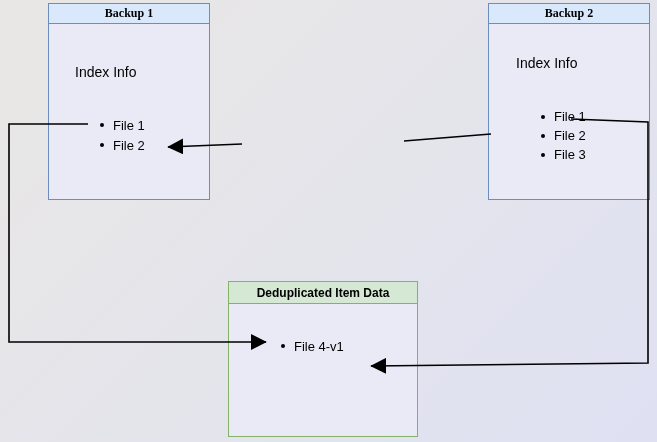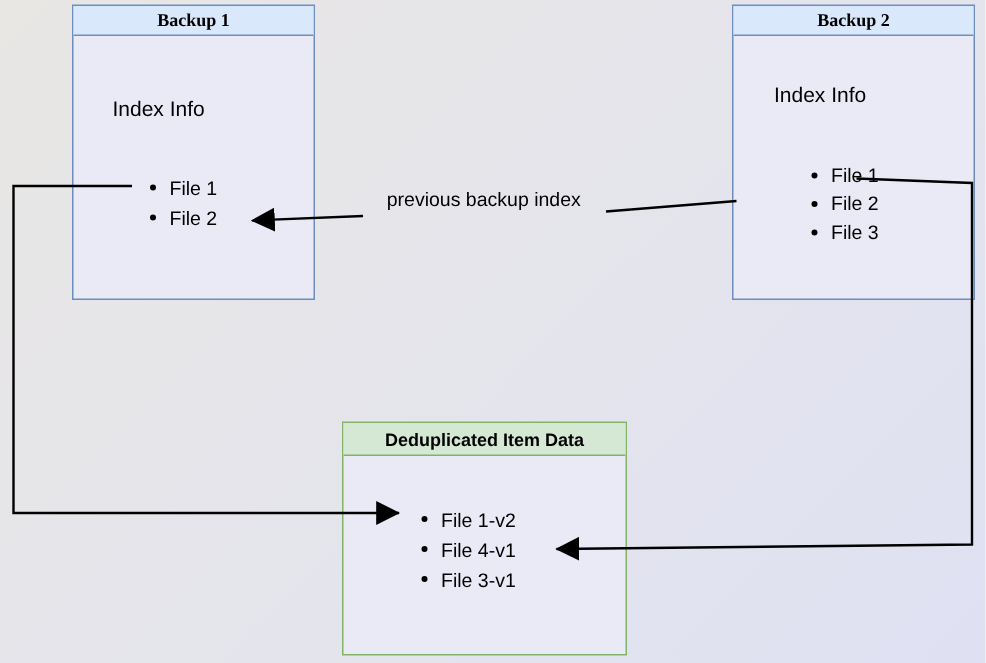--- a/index.html
+++ b/index.html
@@ -119,35 +119,26 @@
     </div>
   </div>
 
   <div class="box green" id="dedup-box">
     <div class="box-header">
       <span>Deduplicated Item Data</span>
     </div>
     <div class="file-list" id="dedup-list">
       <div class="file-row">
         <span class="bullet"></span>
-        <span>File 1-v2</span>
-      </div>
-      <div class="file-row">
-        <span class="bullet"></span>
         <span>File 4-v1</span>
-      </div>
-      <div class="file-row">
-        <span class="bullet"></span>
-        <span>File 3-v1</span>
       </div>
     </div>
   </div>
 
   <div class="annotation">
-    <div>previous backup index</div>
   </div>
 
   <svg class="connectors" viewBox="0 0 657 442" xmlns="http://www.w3.org/2000/svg">
     <defs>
       <marker id="arrowhead" viewBox="0 0 10 10" refX="9.5" refY="5" markerWidth="10" markerHeight="10" orient="auto-start-reverse">
         <path d="M 0 0 L 10 5 L 0 10 z" fill="#000"></path>
       </marker>
     </defs>
 
     <polyline points="88,124 9,124 9,342 266,342" marker-end="url(#arrowhead)"></polyline>

